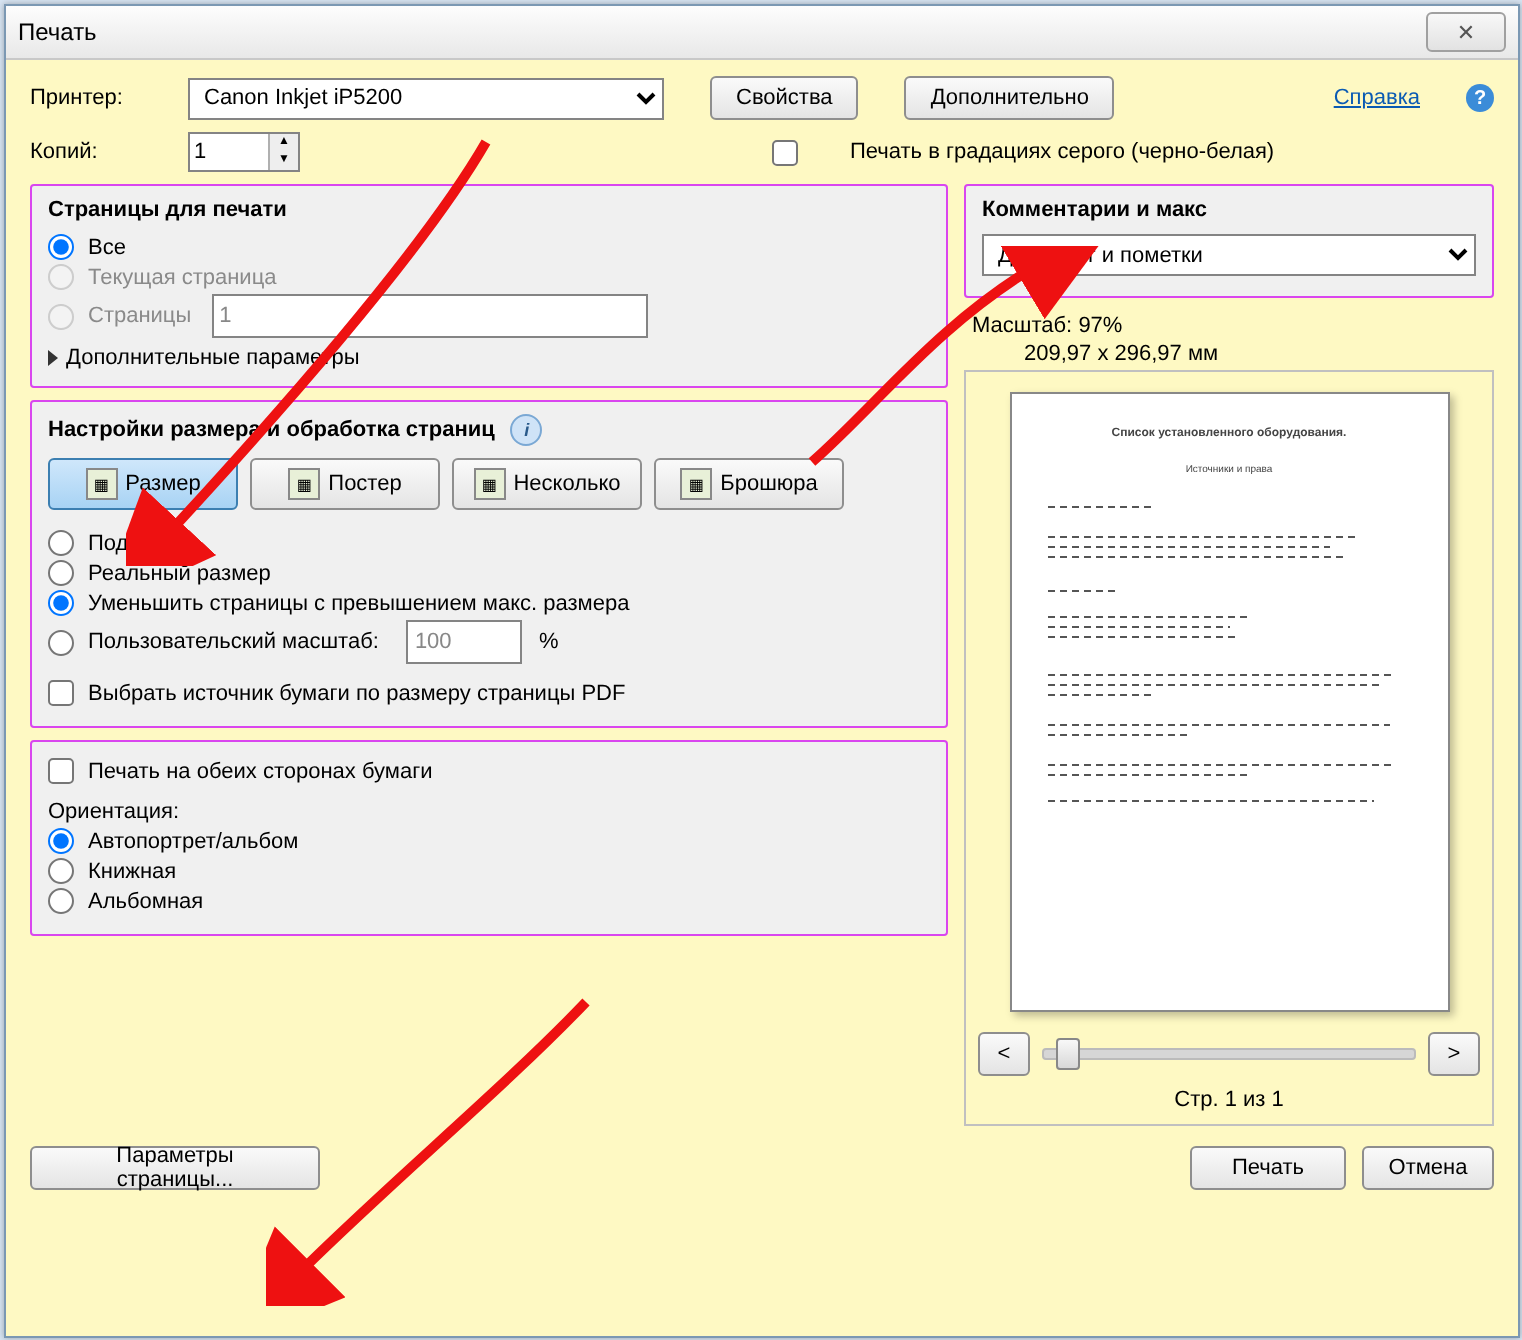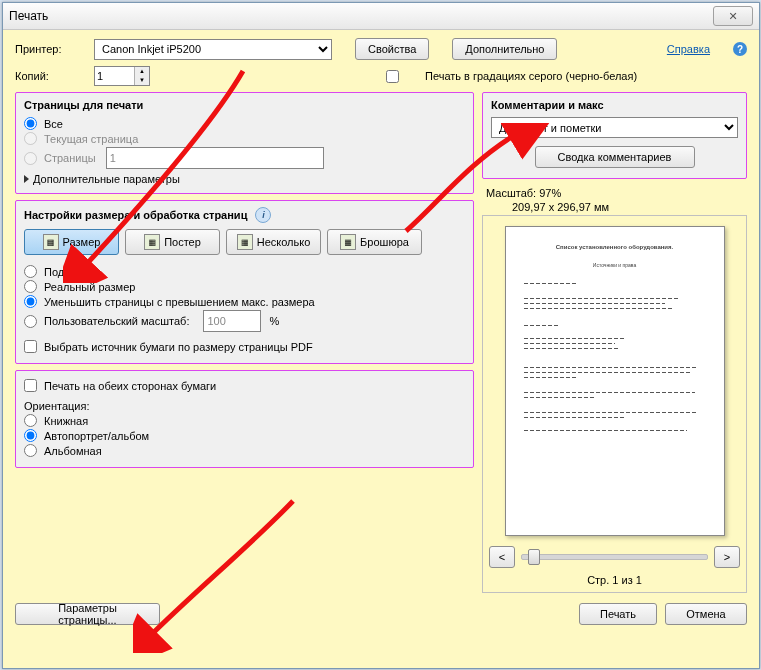--- a/index.html
+++ b/index.html
@@ -151,41 +151,38 @@
           </div>
         </div>
 
         <div class="group">
           <div class="radio-row">
               <input type="checkbox" style="">
               <span>Печать на обеих сторонах бумаги</span>
             </div>
           <div style="margin-top:8px">Ориентация:</div>
           <div class="radio-row">
+              <input type="radio" name="or" checked="" style="">
+              <span>Автопортрет/альбом</span>
+            </div>
+          <div class="radio-row">
               <input type="radio" name="or" style="">
               <span>Книжная</span>
-            </div>
-          <div class="radio-row">
-              <input type="radio" name="or" checked="" style="">
-              <span>Автопортрет/альбом</span>
             </div>
           <div class="radio-row">
               <input type="radio" name="or" style="">
               <span>Альбомная</span>
             </div>
         </div>
       </div>
 
       <div class="right">
         <div class="group" style="padding-bottom:10px">
           <div class="group-title">Комментарии и макс</div>
           <select style="width:100%"><option>Документ и пометки</option></select>
-          <div style="margin-top:8px;text-align:center">
-            <button class="btn" style="width:160px">Сводка комментариев</button>
-          </div>
         </div>
 
         <div style="margin:8px 0 2px 4px">
           <span>Масштаб:</span>
           <span>97%</span>
         </div>
         <div style="margin:0 0 2px 30px">209,97 x 296,97 мм</div>
 
         <div class="preview-area">
           <div class="page-preview">
@@ -224,21 +221,21 @@
           </div>
           <div style="text-align:center;margin-top:6px">Стр. 1 из 1</div>
         </div>
       </div>
     </div>
 
     <div class="footer">
       <button class="btn" style="width:145px">Параметры страницы...</button>
       <div style="display:flex;gap:8px">
         <button class="btn" style="width:78px">Печать</button>
-        <button class="btn" style="width:82px">Отмена</button>
+        <button class="btn" style="width:66px">Отмена</button>
       </div>
     </div>
   </div>
 
   <svg class="arrow" style="left:60px;top:60px" width="200" height="220">
     <defs>
         <marker id="ah1" markerWidth="12" markerHeight="12" refX="2" refY="5" orient="auto">
           <path d="M0,0 L0,10 L12,5 z" fill="#e11"></path>
         </marker>
       </defs>

